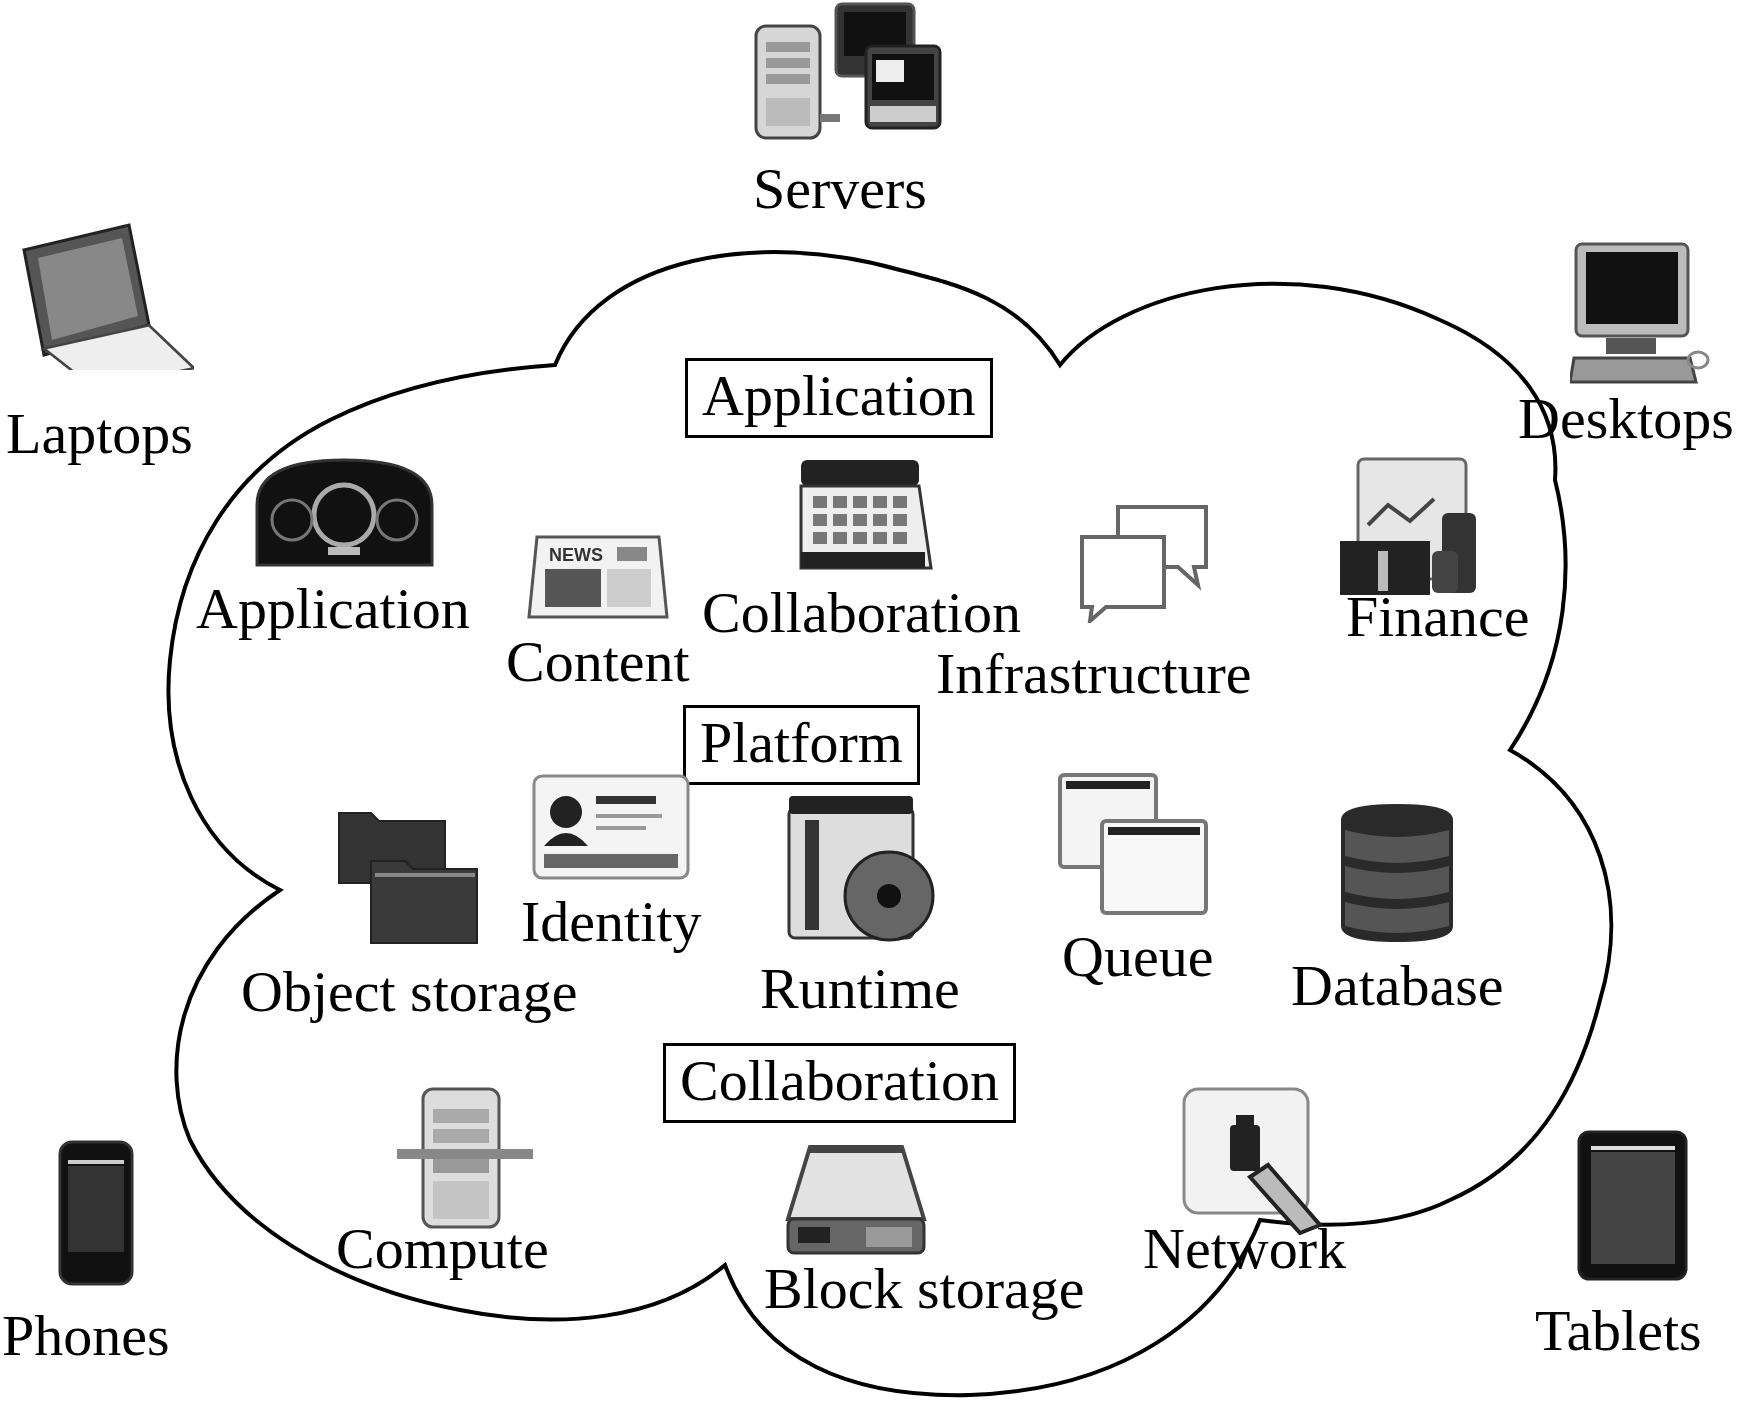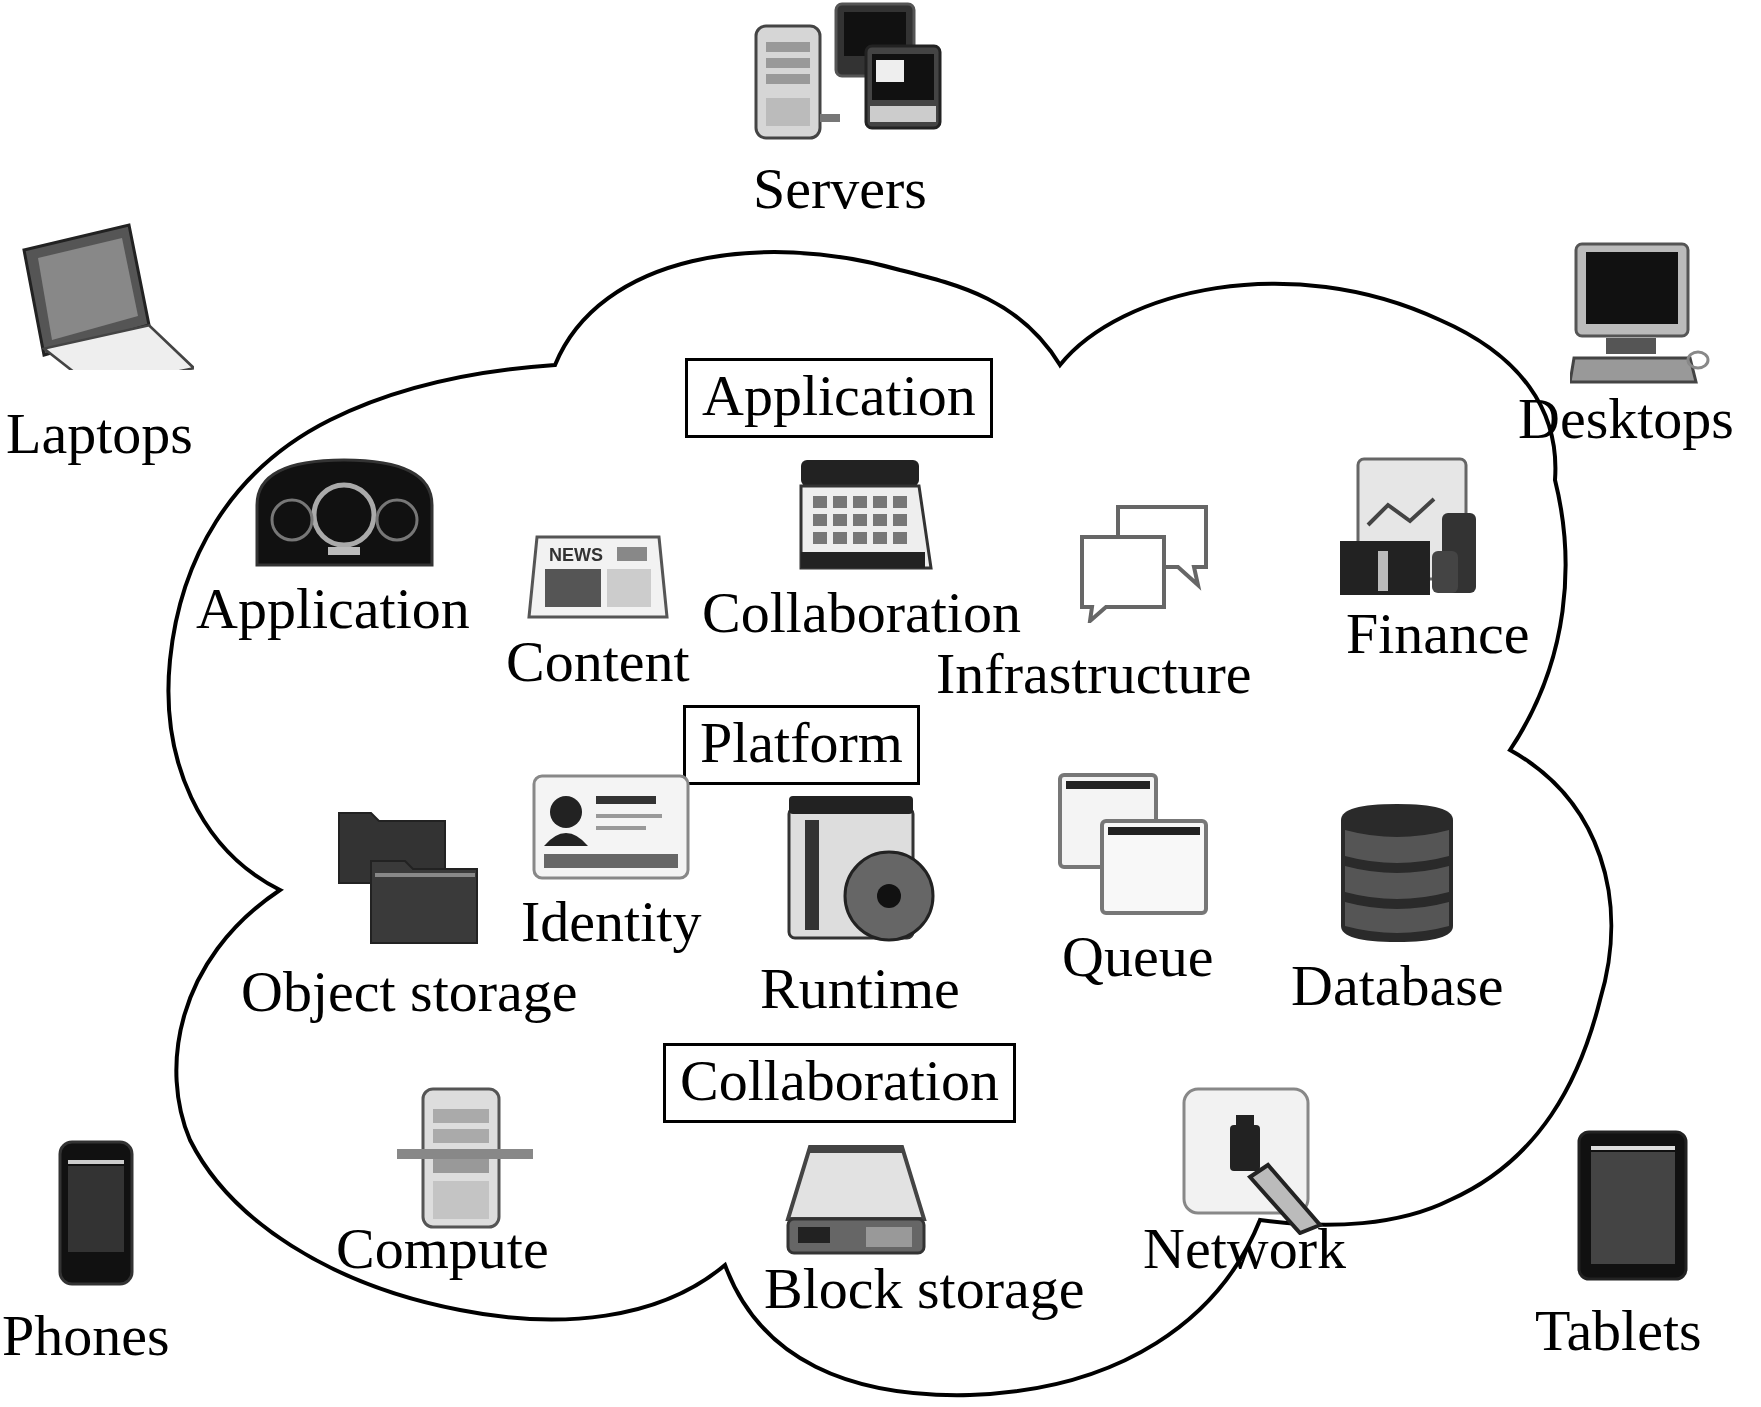--- a/index.html
+++ b/index.html
@@ -154,21 +154,21 @@
 
 <div class="item">
   <svg class="icon" style="left:1338px;top:455px" width="148" height="140" viewBox="0 0 148 140">
     <rect x="20" y="4" width="108" height="120" rx="6" fill="#e6e6e6" stroke="#666" stroke-width="3"></rect>
     <polyline points="30,70 50,50 72,66 96,44" fill="none" stroke="#444" stroke-width="4"></polyline>
     <rect x="2" y="86" width="90" height="54" fill="#222"></rect>
     <rect x="40" y="96" width="10" height="40" fill="#bbb"></rect>
     <rect x="104" y="58" width="34" height="80" rx="6" fill="#333"></rect>
     <rect x="94" y="96" width="26" height="42" rx="6" fill="#444"></rect>
   </svg>
-  <div class="lbl" style="left:1346px;top:605px">Finance</div>
+  <div class="lbl" style="left:1346px;top:588px">Finance</div>
 </div>
 
 <div class="item">
   <svg class="icon" style="left:335px;top:797px" width="145" height="150" viewBox="0 0 145 150">
     <path d="M4 16 L36 16 L44 24 L110 24 L110 86 L4 86 Z" fill="#333" stroke="#222" stroke-width="2"></path>
     <path d="M36 64 L70 64 L78 72 L142 72 L142 146 L36 146 Z" fill="#3a3a3a" stroke="#222" stroke-width="2"></path>
     <rect x="40" y="76" width="100" height="4" fill="#888"></rect>
   </svg>
   <div class="lbl" style="left:241px;top:963px">Object storage</div>
 </div>

